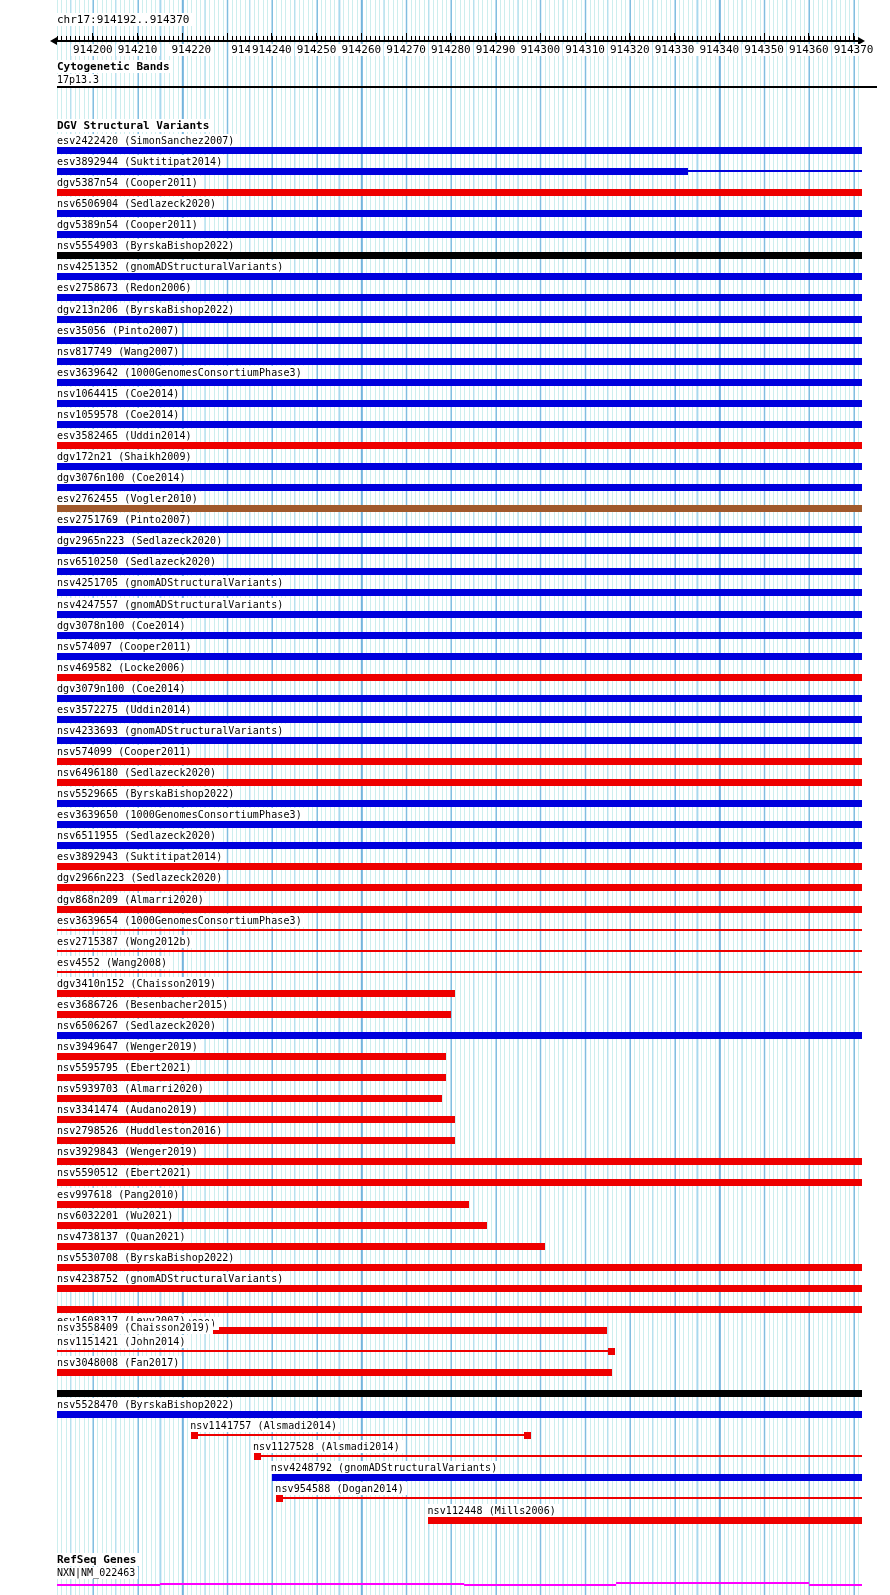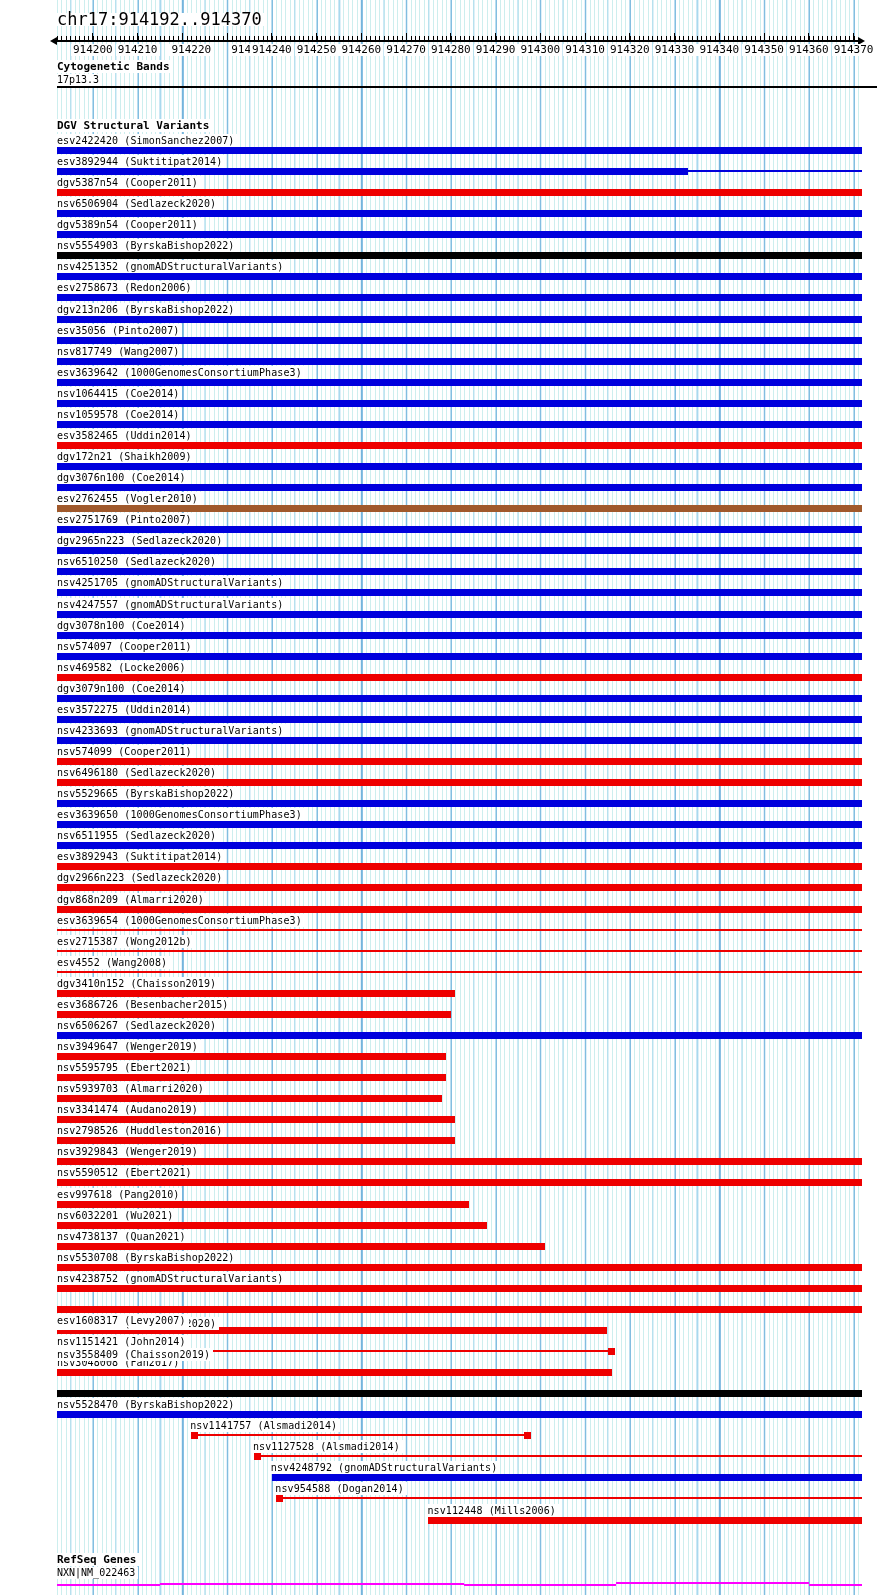--- a/index.html
+++ b/index.html
@@ -9,21 +9,21 @@
   }
   .stripes{
     position:absolute; left:57px; top:0; width:805px; height:1595px;
     background-image:
       repeating-linear-gradient(90deg, #74b4dc 0px, #74b4dc 1px, transparent 1px, transparent 44.75px),
       repeating-linear-gradient(90deg, #a9d9ee 0px, #a9d9ee 1px, transparent 1px, transparent 22.375px),
       repeating-linear-gradient(90deg, #cdeeee 0px, #cdeeee 1px, transparent 1px, transparent 4.475px);
     background-position:35.8px 0, 13.4px 0, 0 0;
   }
   .txt{position:absolute; background:#ffffff; color:#000; white-space:nowrap; z-index:3;}
-  .region-label{left:57px; top:13px; font-size:17px; line-height:13px; padding-right:3px;}
+  .region-label{left:57px; top:13px; font-size:11px; line-height:13px; padding-right:3px;}
   .section-title{font-weight:bold; font-size:11px; line-height:13px; padding-right:3px;}
   .cyto-title{left:57px; top:60px;}
   .cyto-band-label{left:57px; top:74px; font-size:10px; line-height:12px; padding-right:3px;}
   .cyto-band-bar{position:absolute; left:57px; top:86px; width:820px; height:2px; background:#000; z-index:2;}
   .dgv-title{left:57px; top:119px;}
   .refseq-title{left:57px; top:1553px;}
   .gene-label{left:57px; top:1567px; font-size:10px; line-height:12px; padding-right:3px;}
   .ruler-line{position:absolute; left:57px; top:40px; width:801px; height:2px; background:#000; z-index:2;}
   .ruler-minor{position:absolute; left:57px; top:36px; width:801px; height:4px; z-index:2;
     background-image:repeating-linear-gradient(90deg,#000 0px,#000 1px,transparent 1px,transparent 4.475px);}
@@ -210,21 +210,21 @@
       <div class="vbar" style="left: 57px; top: 1284.78px; width: 805px; height: 7px; background: rgb(238, 0, 0);"></div>
       <div class="vlabel" style="left: 57px; top: 1292.85px; margin-top: 24px;">nsv6510769 (Sedlazeck2020)</div>
       <div class="vbar" style="left: 57px; top: 1305.85px; width: 805px; height: 7px; background: rgb(238, 0, 0);"></div>
       <div class="vlabel" style="left: 57px; top: 1313.92px;">esv1608317 (Levy2007)</div>
       <div class="vbar" style="left: 57px; top: 1326.92px; width: 550.425px; height: 7px; background: rgb(238, 0, 0);"></div>
       <div class="vlabel" style="left: 57px; top: 1334.99px;">nsv1151421 (John2014)</div>
       <div class="vbar" style="left: 57px; top: 1349.99px; width: 554.9px; height: 2px; background: rgb(238, 0, 0);"></div>
       <div class="vbar" style="left: 607.9px; top: 1347.99px; width: 7px; height: 7px; background: rgb(238, 0, 0);"></div>
       <div class="vlabel" style="left: 57px; top: 1356.06px;">nsv3048008 (Fan2017)</div>
       <div class="vbar" style="left: 57px; top: 1369.06px; width: 554.9px; height: 7px; background: rgb(238, 0, 0);"></div>
-      <div class="vlabel" style="left: 57px; top: 1348px;">nsv3558409 (Chaisson2019)</div>
+      <div class="vlabel" style="left: 57px; top: 1321px;">nsv3558409 (Chaisson2019)</div>
       <div class="vbar" style="left: 57px; top: 1390.13px; width: 805px; height: 7px; background: rgb(0, 0, 0);"></div>
       <div class="vlabel" style="left: 57px; top: 1398.2px;">nsv5528470 (ByrskaBishop2022)</div>
       <div class="vbar" style="left: 57px; top: 1411.2px; width: 805px; height: 7px; background: rgb(0, 0, 221);"></div>
       <div class="vlabel" style="left: 190.25px; top: 1419.27px;">nsv1141757 (Alsmadi2014)</div>
       <div class="vbar" style="left: 191.25px; top: 1434.27px; width: 340.1px; height: 2px; background: rgb(238, 0, 0);"></div>
       <div class="vbar" style="left: 191.25px; top: 1432.27px; width: 7px; height: 7px; background: rgb(238, 0, 0);"></div>
       <div class="vbar" style="left: 524.35px; top: 1432.27px; width: 7px; height: 7px; background: rgb(238, 0, 0);"></div>
       <div class="vlabel" style="left: 252.9px; top: 1440.34px;">nsv1127528 (Alsmadi2014)</div>
       <div class="vbar" style="left: 253.9px; top: 1453.34px; width: 7px; height: 7px; background: rgb(238, 0, 0);"></div>
       <div class="vbar" style="left: 253.9px; top: 1455.34px; width: 608.1px; height: 2px; background: rgb(238, 0, 0);"></div>

